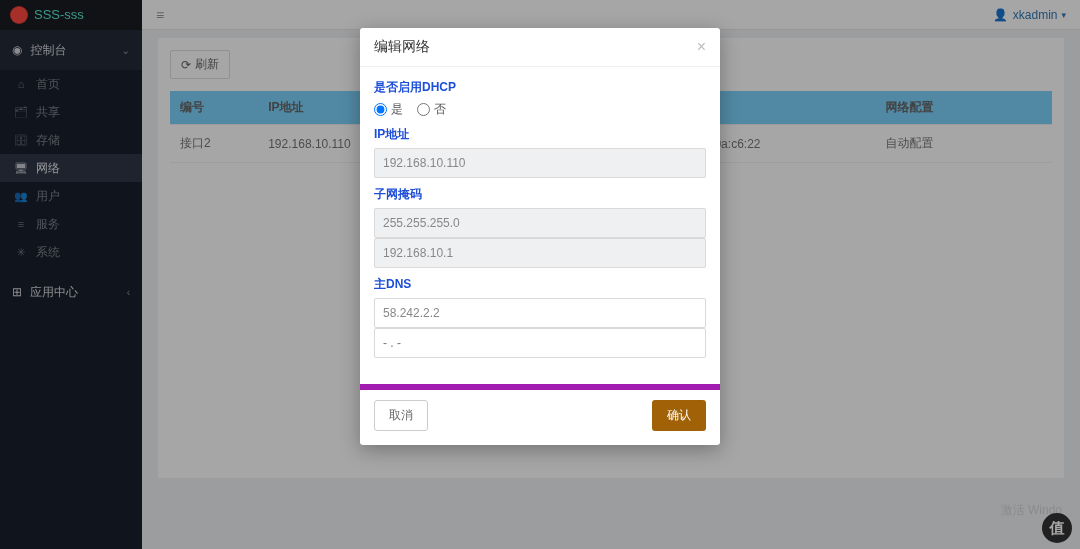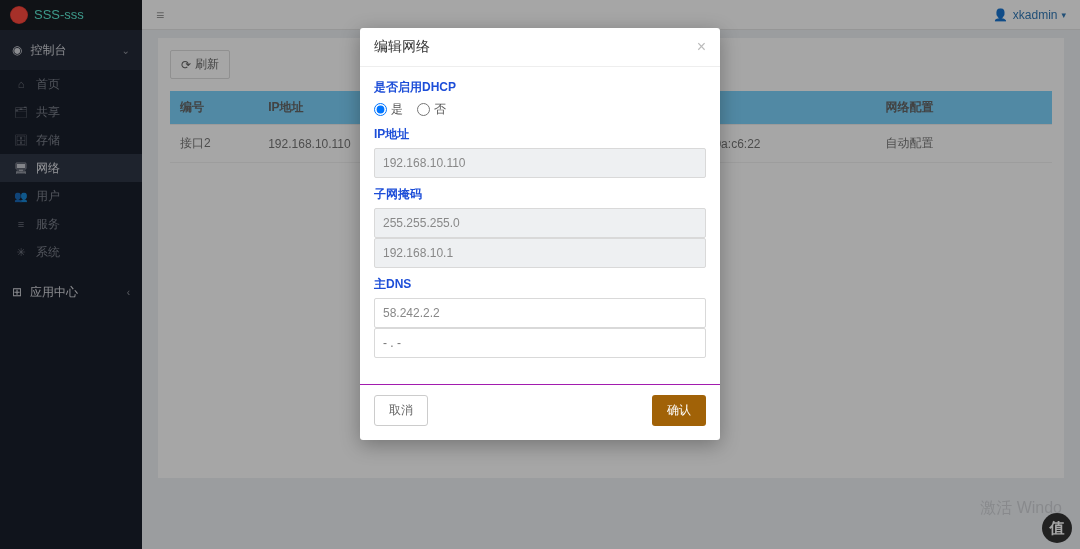--- a/index.html
+++ b/index.html
@@ -33,28 +33,28 @@
   .modal-head { padding: 10px 14px; border-bottom: 1px solid #eee; display: flex; align-items: center; }
   .modal-head h3 { font-size: 14px; font-weight: 500; color: #333; }
   .modal-head .close { margin-left: auto; color: #bbb; font-size: 16px; cursor: pointer; }
   .modal-body { padding: 12px 14px 6px; color: #555; font-size: 12px;}
   .form-label { font-weight: 700; color: #1d4ed8; margin: 8px 0 5px; font-size: 12px; }
   .form-label.first{ margin-top: 0;}
   .form-control { width: 100%; height: 30px; border: 1px solid #d9d9d9; border-radius: 2px; padding: 0 8px; color: #888; font-size: 12px; outline: none; }
   .form-control[disabled]{ background:#eef0f2; }
   .radio-row { display: flex; gap: 14px; align-items: center; margin-bottom: 4px; font-size:12px; color:#555;}
   .radio-row label { display: flex; align-items: center; gap: 4px; cursor: pointer;}
-  .modal-foot { padding: 10px 14px 14px; display: flex; align-items: center; border-top: 1px solid #a21caf; margin-top:20px;}
+  .modal-foot { padding: 10px 14px 14px; display: flex; align-items: center; border-top: 6px solid #a21caf; margin-top:20px;}
   .btn { border-radius: 3px; padding: 6px 14px; font-size: 12px; cursor: pointer; border: 1px solid transparent;}
   .btn-default { color: #666; border-color: #ccc; background: #fff; }
   .btn-primary { color: #fff; background: #a16207; margin-left: auto;}
   
   .corner { position: absolute; right: 8px; bottom: 6px; color: rgba(0,0,0,.15); font-size: 22px; display: flex; align-items: center; gap: 6px; pointer-events:none; font-weight:700;}
   .corner .badge { width: 30px; height: 30px; border-radius: 50%; background: #333; color: #fff; display: inline-flex; align-items: center; justify-content: center; font-size: 15px; font-weight:700;}
-  .winact { position:absolute; right:18px; bottom:30px; text-align:right; color:rgba(0,0,0,.12); font-size:16px; pointer-events:none;}
+  .winact { position:absolute; right:18px; bottom:30px; text-align:right; color:rgba(0,0,0,.12); font-size:12px; pointer-events:none;}
 </style>
 </head>
 <body>
 
 <div class="topbar">
   <div class="brand">
     <span class="brand-logo"></span>
     <span>SSS-sss</span>
   </div>
   <div class="hamburger">≡</div>

